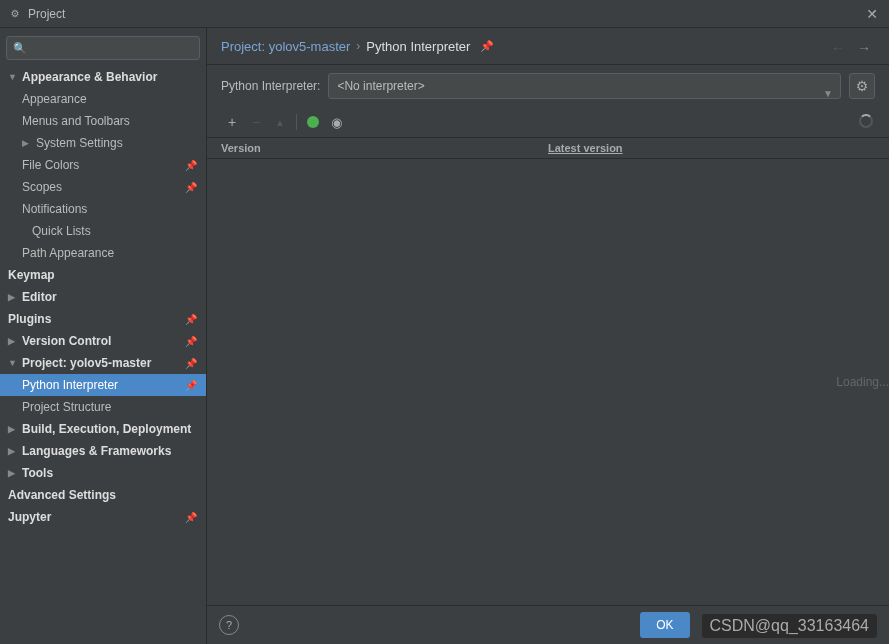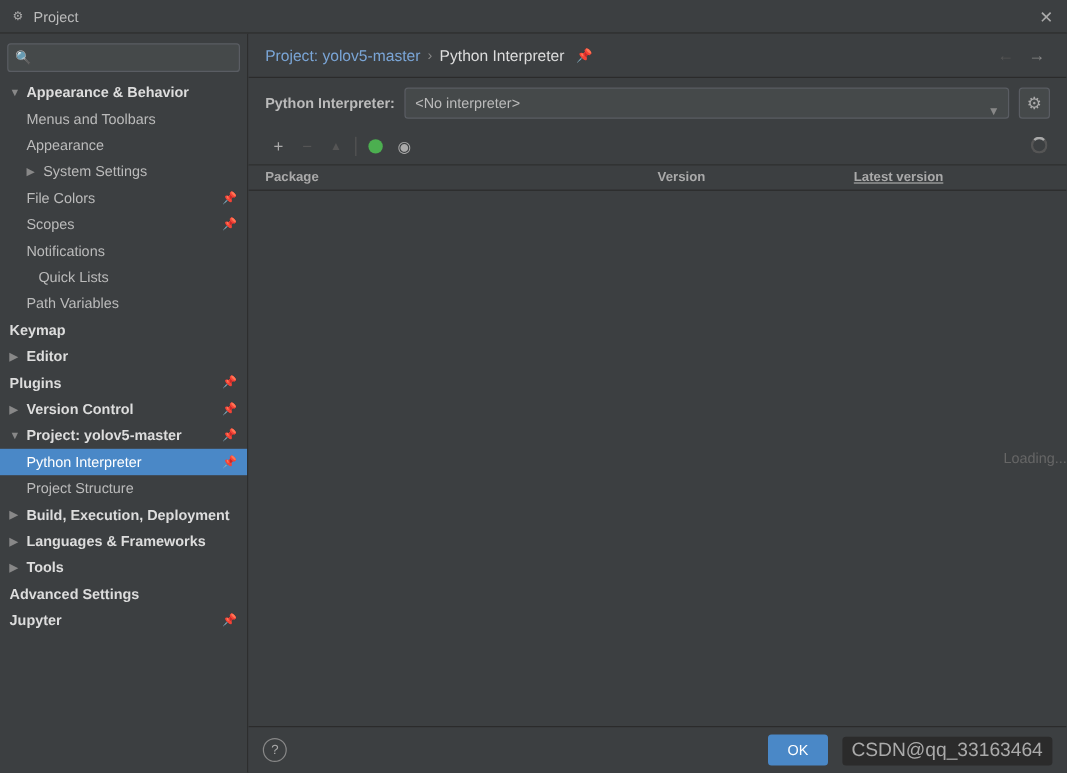--- a/index.html
+++ b/index.html
@@ -155,21 +155,21 @@
       padding: 2px 4px;
     }
     .nav-btn.disabled { color: #555; cursor: default; }
     .interpreter-row {
       display: flex;
       align-items: center;
       padding: 8px 14px;
       gap: 8px;
       flex-shrink: 0;
     }
-    .interpreter-label { color: #bbb; font-size: 12px; font-weight: bold; }
+    .interpreter-label { color: #bbb; font-size: 12px; }
     .select-wrapper {
       flex: 1;
       position: relative;
       display: flex;
       align-items: flex-end;
     }
     .select-wrapper select {
       width: 100%;
       background: #45494a;
       border: 1px solid #5a5d63;
@@ -339,45 +339,45 @@
       <div class="search-box">
         <span class="search-icon">🔍</span>
         <input type="text" placeholder="" style="">
       </div>
 
       <div class="sidebar-item group-header">
         <span class="chevron">▼</span>
         <span>Appearance &amp; Behavior</span>
       </div>
       <div class="sidebar-item">
+        <span style="margin-left:14px;">Appearance</span>
+      </div>
+      <div class="sidebar-item">
         <span style="margin-left:14px;">Menus and Toolbars</span>
-      </div>
-      <div class="sidebar-item">
-        <span style="margin-left:14px;">Appearance</span>
       </div>
       <div class="sidebar-item">
         <span style="margin-left:14px;" class="chevron">▶</span>
         <span>System Settings</span>
       </div>
       <div class="sidebar-item">
         <span style="margin-left:14px;">File Colors</span>
         <span class="pin-icon">📌</span>
       </div>
       <div class="sidebar-item">
         <span style="margin-left:14px;">Scopes</span>
         <span class="pin-icon">📌</span>
       </div>
       <div class="sidebar-item">
         <span style="margin-left:14px;">Notifications</span>
       </div>
       <div class="sidebar-item">
         <span style="margin-left:24px;">Quick Lists</span>
       </div>
       <div class="sidebar-item">
-        <span style="margin-left:14px;">Path Variables</span>
+        <span style="margin-left:14px;">Path Appearance</span>
       </div>
 
       <div class="sidebar-item group-header">
         <span>Keymap</span>
       </div>
 
       <div class="sidebar-item group-header">
         <span class="chevron">▶</span>
         <span>Editor</span>
       </div>
@@ -471,21 +471,20 @@
         </button>
         <button class="toolbar-btn">
           <span style="font-size:13px;">◉</span>
         </button>
         <div style="position:relative;margin-left:auto;width:16px;height:16px;">
           <div class="spinner" style="position:relative;top:0;transform:none;right:0;"></div>
         </div>
       </div>
 
       <div class="table-header">
-        <span class="th th-package">Package</span>
         <span class="th th-version">Version</span>
         <span class="th th-latest">Latest version</span>
       </div>
 
       <div class="table-body">
         <span class="loading-text">Loading...</span>
       </div>
 
       <div class="bottom-bar">
         <div class="help-btn">?</div>

